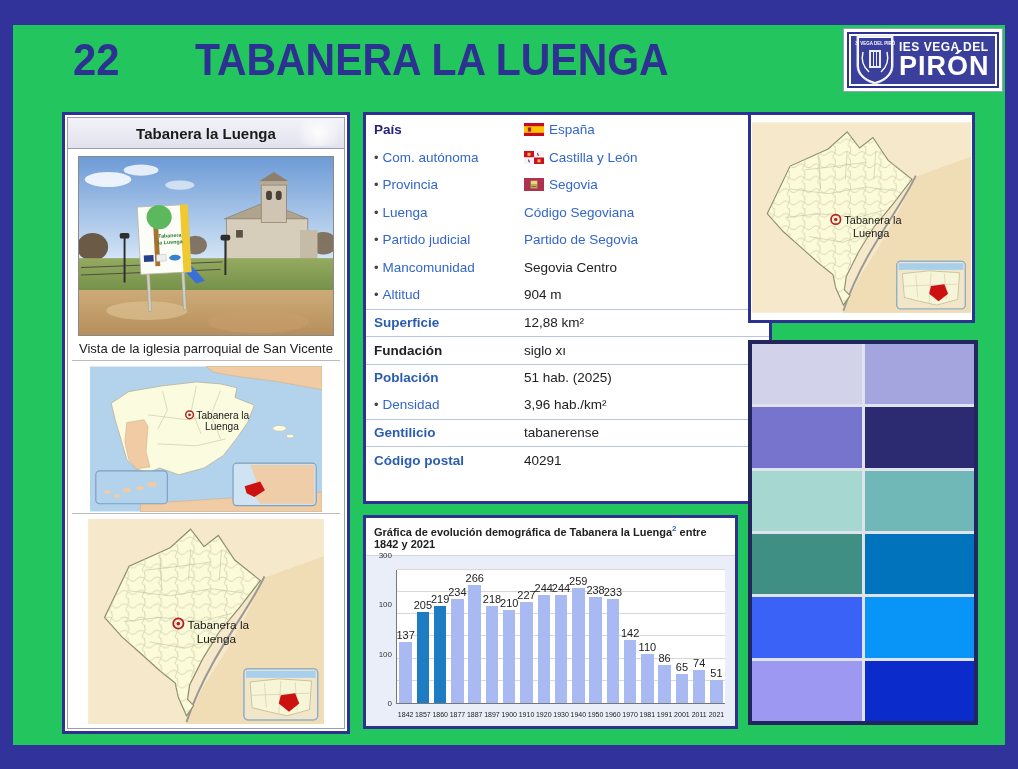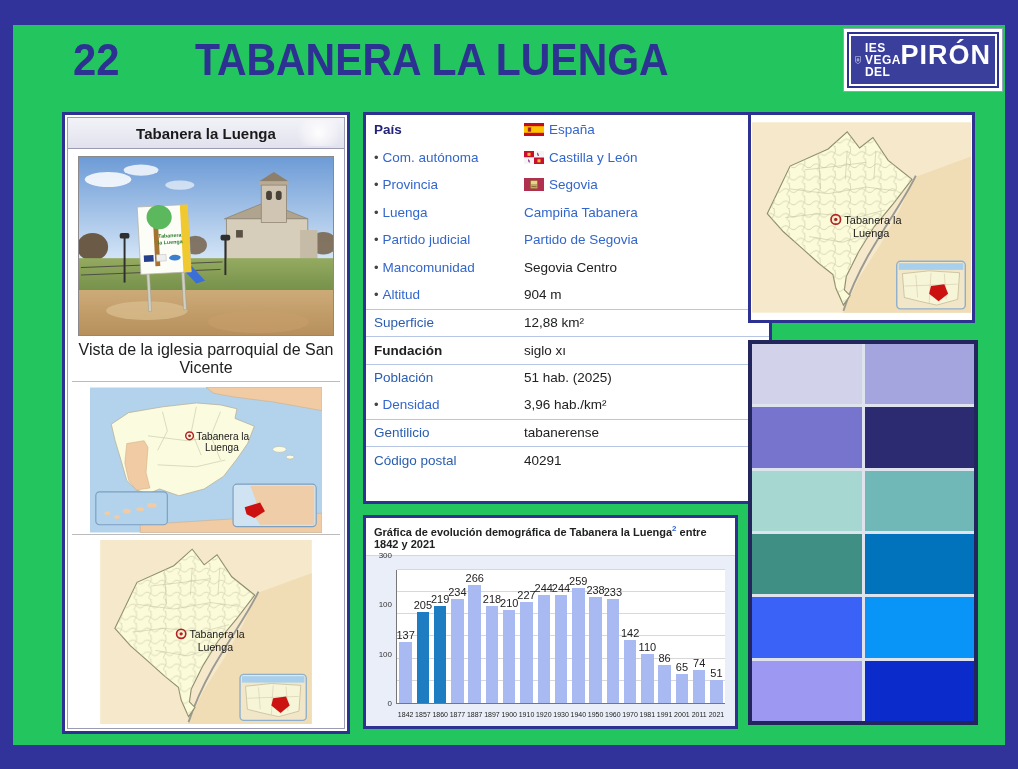--- a/index.html
+++ b/index.html
@@ -22,52 +22,52 @@
   .slide-title{
     position:absolute;left:182px;top:10px;
     font-size:44px;font-weight:bold;color:#2d3192;letter-spacing:0px;
     transform:scaleX(.93);transform-origin:left top;white-space:nowrap;
   }
   
   .logo{position:absolute;left:830px;top:3px;width:160px;height:64px;
     background:#fff;border:1px solid #9aa0c0;padding:3px;box-sizing:border-box;}
   .logo-mid{width:100%;height:100%;border:2px solid #2d3192;padding:2px;box-sizing:border-box;background:#fff;}
   .logo-inner{width:100%;height:100%;background:#3a3f9c;display:flex;align-items:center;box-sizing:border-box;padding:2px 4px;gap:4px;}
-  .logo-text{color:#fff;line-height:1;display:flex;justify-content:center;}
+  .logo-text{color:#fff;line-height:1;display:flex;flex-direction:column;justify-content:center;}
   .logo-line1{font-size:12px;font-weight:bold;letter-spacing:.5px;}
   .logo-line2{font-size:27px;font-weight:bold;letter-spacing:1px;}
   
   .card{position:absolute;background:#fff;border:3px solid #2d3192;box-sizing:border-box;}
   
   .wiki-card{left:49px;top:87px;width:288px;height:622px;padding:2px;}
   .wiki-inner{border:1px solid #9b9bb4;height:100%;box-sizing:border-box;display:flex;flex-direction:column;overflow:hidden;background:#fff;}
   .wiki-title{
     flex:0 0 30px;display:flex;align-items:center;justify-content:center;
     background:linear-gradient(180deg,#f2f2f8 0%,#e2e2ee 100%);
     border-bottom:1px solid #9b9bb4;
     font-size:15px;font-weight:bold;color:#1a1a1a;position:relative;
   }
   .wiki-title::after{content:"";position:absolute;right:6px;top:2px;width:48px;height:26px;
     background:radial-gradient(circle at 60% 50%, rgba(255,255,255,.95) 0%, rgba(255,255,255,0) 70%);}
   .photo-wrap{padding:7px 10px 3px 10px;}
   .photo-frame{border:1px solid #8a8a8a;height:178px;overflow:hidden;}
-  .caption{font-size:16px;color:#202122;text-align:center;padding:2px 4px 4px 4px;}
+  .caption{font-size:13px;color:#202122;text-align:center;padding:2px 4px 4px 4px;}
   .divider{border:0;border-top:1px solid #bbb;margin:0 4px;}
   .spain-wrap{padding:5px 22px 1px 22px;height:146px;}
   .segovia-wrap{padding:5px 10px 4px 10px;flex:1;overflow:hidden;}
   .mapfill{width:100%;height:100%;display:block;}
   
   .infobox{left:350px;top:87px;width:409px;height:392px;padding:1px 0;}
   .ib-row{display:flex;align-items:center;min-height:27.5px;padding:0 6px 0 8px;box-sizing:border-box;}
   .ib-row.sep{border-top:1px solid #b7c6e5;}
   .ib-label{flex:0 0 150px;font-size:13.5px;display:flex;align-items:center;}
   .ib-label .bullet{color:#444;margin-right:4px;font-size:13px;}
   .ib-label.navy{color:#23237a;font-weight:bold;}
   .ib-label.black{color:#202122;font-weight:bold;}
-  .ib-label.blue{color:#2a5db0;font-weight:normal;}
+  .ib-label.blue{color:#2a5db0;font-weight:bold;}
   .ib-label.link{color:#3366cc;}
   .ib-value{flex:1;font-size:13.5px;display:flex;align-items:center;gap:5px;}
   .ib-value .link{color:#3366cc;}
   .ib-value .plain{color:#202122;}
   .flagicon{display:inline-flex;align-items:center;}
   
   .chart-card{left:350px;top:490px;width:375px;height:214px;display:flex;flex-direction:column;}
   .chart-title{flex:0 0 auto;background:#fff;padding:6px 8px 5px 8px;
     font-size:11px;font-weight:bold;color:#202122;border-bottom:1px solid #cfd6e6;}
   .chart-title sup{color:#3366cc;font-weight:bold;font-size:8px;}
@@ -302,21 +302,21 @@
           </span>
           <span class="link">Segovia</span>
         </div>
       </div>
       <div class="ib-row">
         <div class="ib-label link">
           <span class="bullet">•</span>
           <span>Luenga</span>
         </div>
         <div class="ib-value">
-          <span class="link">Campiña Tabanera</span>
+          <span class="link">Código Segoviana</span>
         </div>
       </div>
       <div class="ib-row">
         <div class="ib-label link">
           <span class="bullet">•</span>
           <span>Partido judicial</span>
         </div>
         <div class="ib-value">
           <span class="link">Partido de Segovia</span>
         </div>

